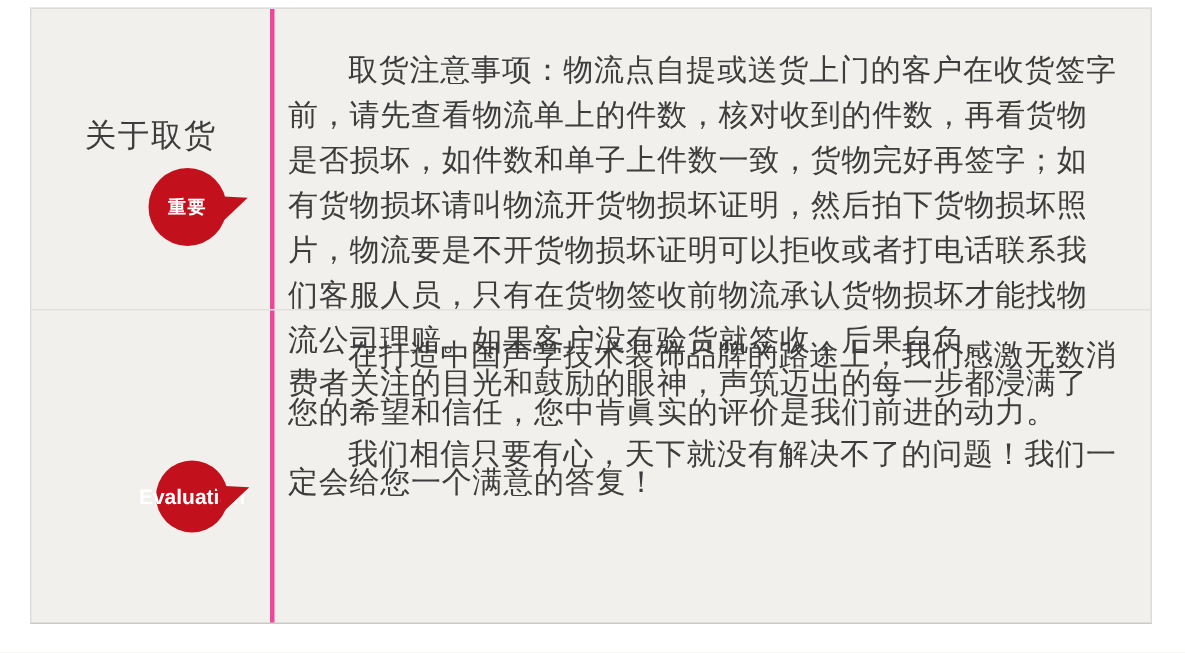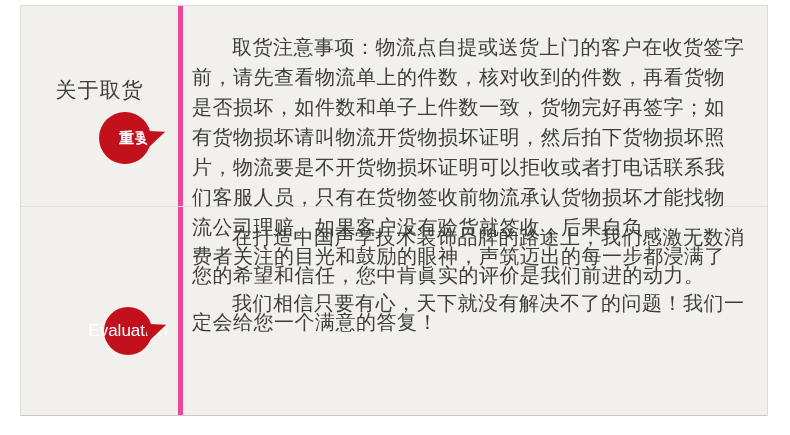--- a/index.html
+++ b/index.html
@@ -23,21 +23,21 @@
     position:absolute;left:20px;top:5px;width:748px;height:411px;
     background:var(--panel-bg);
     border:1px solid var(--border-color);
     border-bottom-color:var(--border-dark);
   }
   .row{display:flex;width:100%;}
   .row-0{height:201px;border-bottom:1px solid #e2e0dc;}
   .row-1{height:208px;}
   .cell-left{
     position:relative;width:162px;flex:0 0 162px;
-    border-right:5px solid #ec4899;
+    border-right:3px solid #ec4899;
   }
   .cell-right{flex:1 1 auto;padding:26px 22px 0 9px;}
   .row-1 .cell-right{padding-top:21px;}
   .section-title{
     position:absolute;top:70px;left:0;width:100%;
     text-align:center;font-size:21px;letter-spacing:1px;
     color:var(--text-color);
   }
   .badge{
     position:absolute;
@@ -45,22 +45,22 @@
     border-radius:50%;
     display:flex;align-items:center;justify-content:center;
     color:var(--bubble-text);
   }
   .badge::after{
     content:"";position:absolute;right:-15px;top:28%;
     border-style:solid;border-width:8px 0 10px 21px;
     border-color:transparent transparent transparent var(--bubble-red);
     transform:rotate(-18deg);
   }
-  .badge-0{left:78px;top:106px;width:52px;height:52px;font-size:15px;font-weight:bold;letter-spacing:1px;justify-content:flex-end;}
-  .badge-1{left:83px;top:100px;width:48px;height:48px;font-size:17px;}
+  .badge-0{left:78px;top:106px;width:52px;height:52px;font-size:12px;font-weight:bold;letter-spacing:1px;}
+  .badge-1{left:83px;top:100px;width:48px;height:48px;font-size:14px;font-weight:bold;}
   .cell-right p{
     margin:0;text-indent:2em;font-size:20px;line-height:30px;
     letter-spacing:.5px;color:var(--text-color);
   }
   .row-1 .cell-right p{line-height:19px;margin-bottom:9px;}
 </style>
 </head>
 <body>
 
 <div class="panel">

